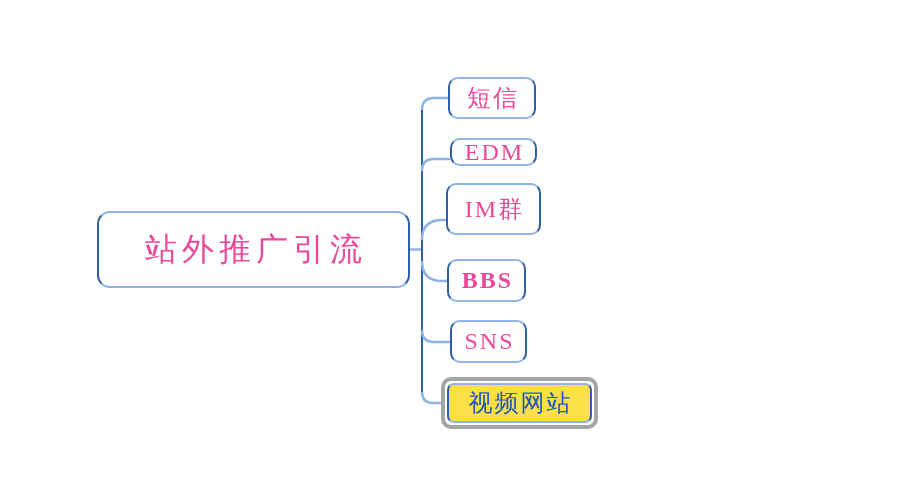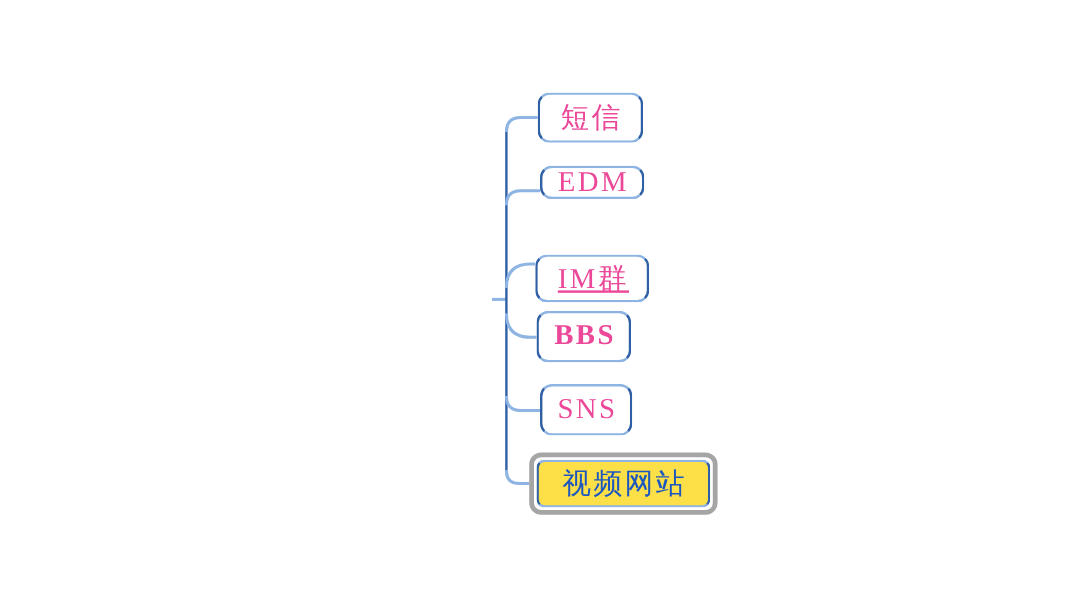--- a/index.html
+++ b/index.html
@@ -19,21 +19,21 @@
     white-space:nowrap;
   }
   .root-node {
     left:97px; top:211px; width:313px; height:77px;
     font-size:32px; letter-spacing:5px; border-radius:13px;
     padding-left:5px;
   }
   .child { font-size:24px; letter-spacing:2px; padding-left:2px; }
   .c-sms   { left:448px; top:77px;  width:88px; height:42px; }
   .c-edm   { left:450px; top:138px; width:87px; height:28px; }
-  .c-im    { left:446px; top:212px; width:95px; height:40px;text-decoration:underline; }
+  .c-im    { left:446px; top:183px; width:95px; height:52px; }
   .c-bbs   { left:447px; top:259px; width:79px; height:43px;font-weight:bold; }
   .c-sns   { left:450px; top:320px; width:77px; height:43px;border-radius:10px; }
 
   .selection-ring {
     position:absolute; left:441px; top:377px; width:157px; height:52px;
     box-sizing:border-box; border:4px solid #a5a5a5; border-radius:10px;
     padding:2px; background:#ffffff;
   }
   .selection-ring .inner {
     box-sizing:border-box; width:100%; height:100%;
@@ -55,20 +55,23 @@
     <path d="M422 110 V392" stroke="#2f5fa5" stroke-width="2" fill="none"></path>
 
     <path d="M422 110 Q422 98 434 98 H448" stroke="#8db4e2" stroke-width="2.5" fill="none"></path>
     <path d="M422 171 Q422 159 434 159 H450" stroke="#8db4e2" stroke-width="2.5" fill="none"></path>
     <path d="M422 240 Q422 220 442 220 H446" stroke="#8db4e2" stroke-width="2.5" fill="none"></path>
     <path d="M422 261 Q422 281 442 281 H447" stroke="#8db4e2" stroke-width="2.5" fill="none"></path>
     <path d="M422 330 Q422 342 434 342 H450" stroke="#8db4e2" stroke-width="2.5" fill="none"></path>
     <path d="M422 392 Q422 403 433 403 H441" stroke="#8db4e2" stroke-width="2.5" fill="none"></path>
   </svg>
 
+  <div class="node root-node">
+    <span>站外推广引流</span>
+  </div>
 
   <div class="node child c-sms">
     <span>短信</span>
   </div>
 
   <div class="node child c-edm">
     <span>EDM</span>
   </div>
 
   <div class="node child c-im">

